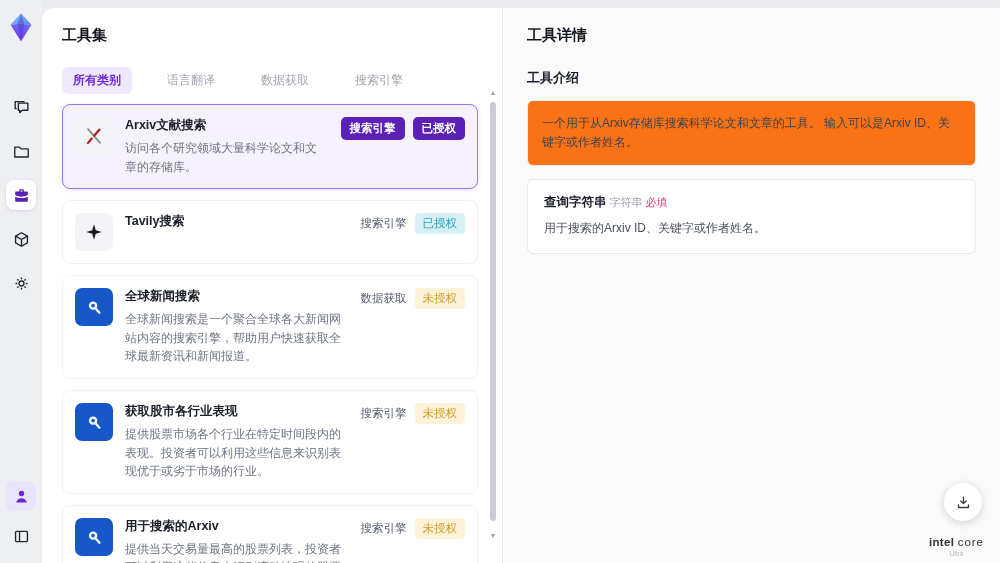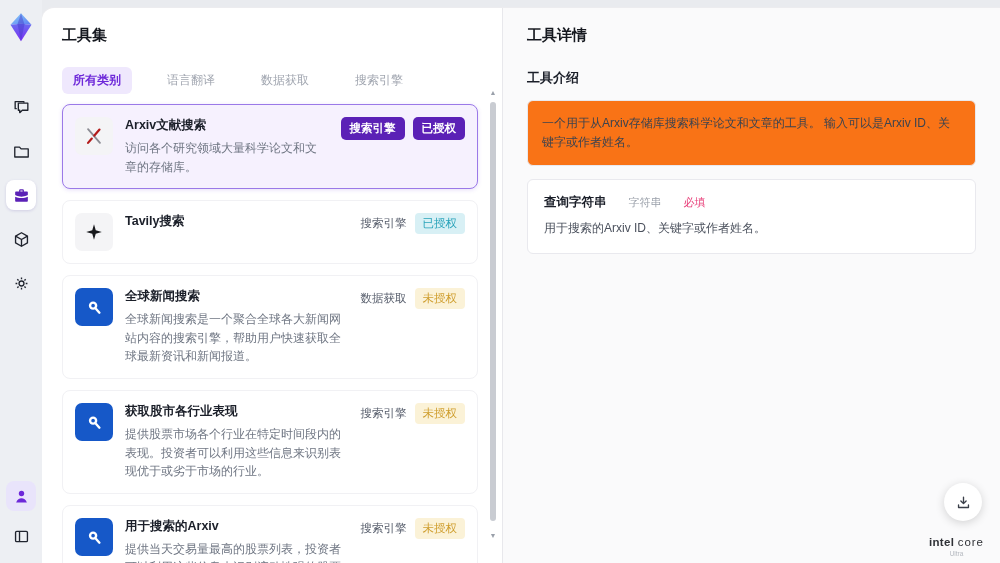--- a/index.html
+++ b/index.html
@@ -85,21 +85,21 @@
   .detail-title { font-size:15px; font-weight:bold; color:#15181f; }
   .section-h { font-size:13px; font-weight:bold; color:#1b1f29; margin-top:24px; }
   .info-box {
     margin-top:13px; background:#f97316; border:1px solid #e9e9ee; border-radius:6px;
     padding:13px 14px; font-size:12px; color:#3c434f; line-height:1.6;
   }
   .param-box {
     margin-top:13px; background:#fff; border:1px solid #e9e9ee; border-radius:6px;
     padding:14px 16px 16px;
   }
-  .param-head { display:flex; align-items:baseline; gap:22px; }
+  .param-head { display:flex; align-items:baseline; gap:3px; }
   .param-name { font-size:12.5px; font-weight:bold; color:#1b1f29; }
   .param-type { font-size:11px; color:#9aa0aa; }
   .param-required { font-size:11px; color:#e8407a; }
   .param-desc { margin-top:9px; font-size:12px; color:#4b515d; }
   
   .fab {
     position:absolute; right:18px; bottom:42px; width:38px; height:38px;
     border-radius:50%; background:#fff; box-shadow:0 2px 10px rgba(0,0,0,.16);
     display:flex; align-items:center; justify-content:center; cursor:pointer;
   }

